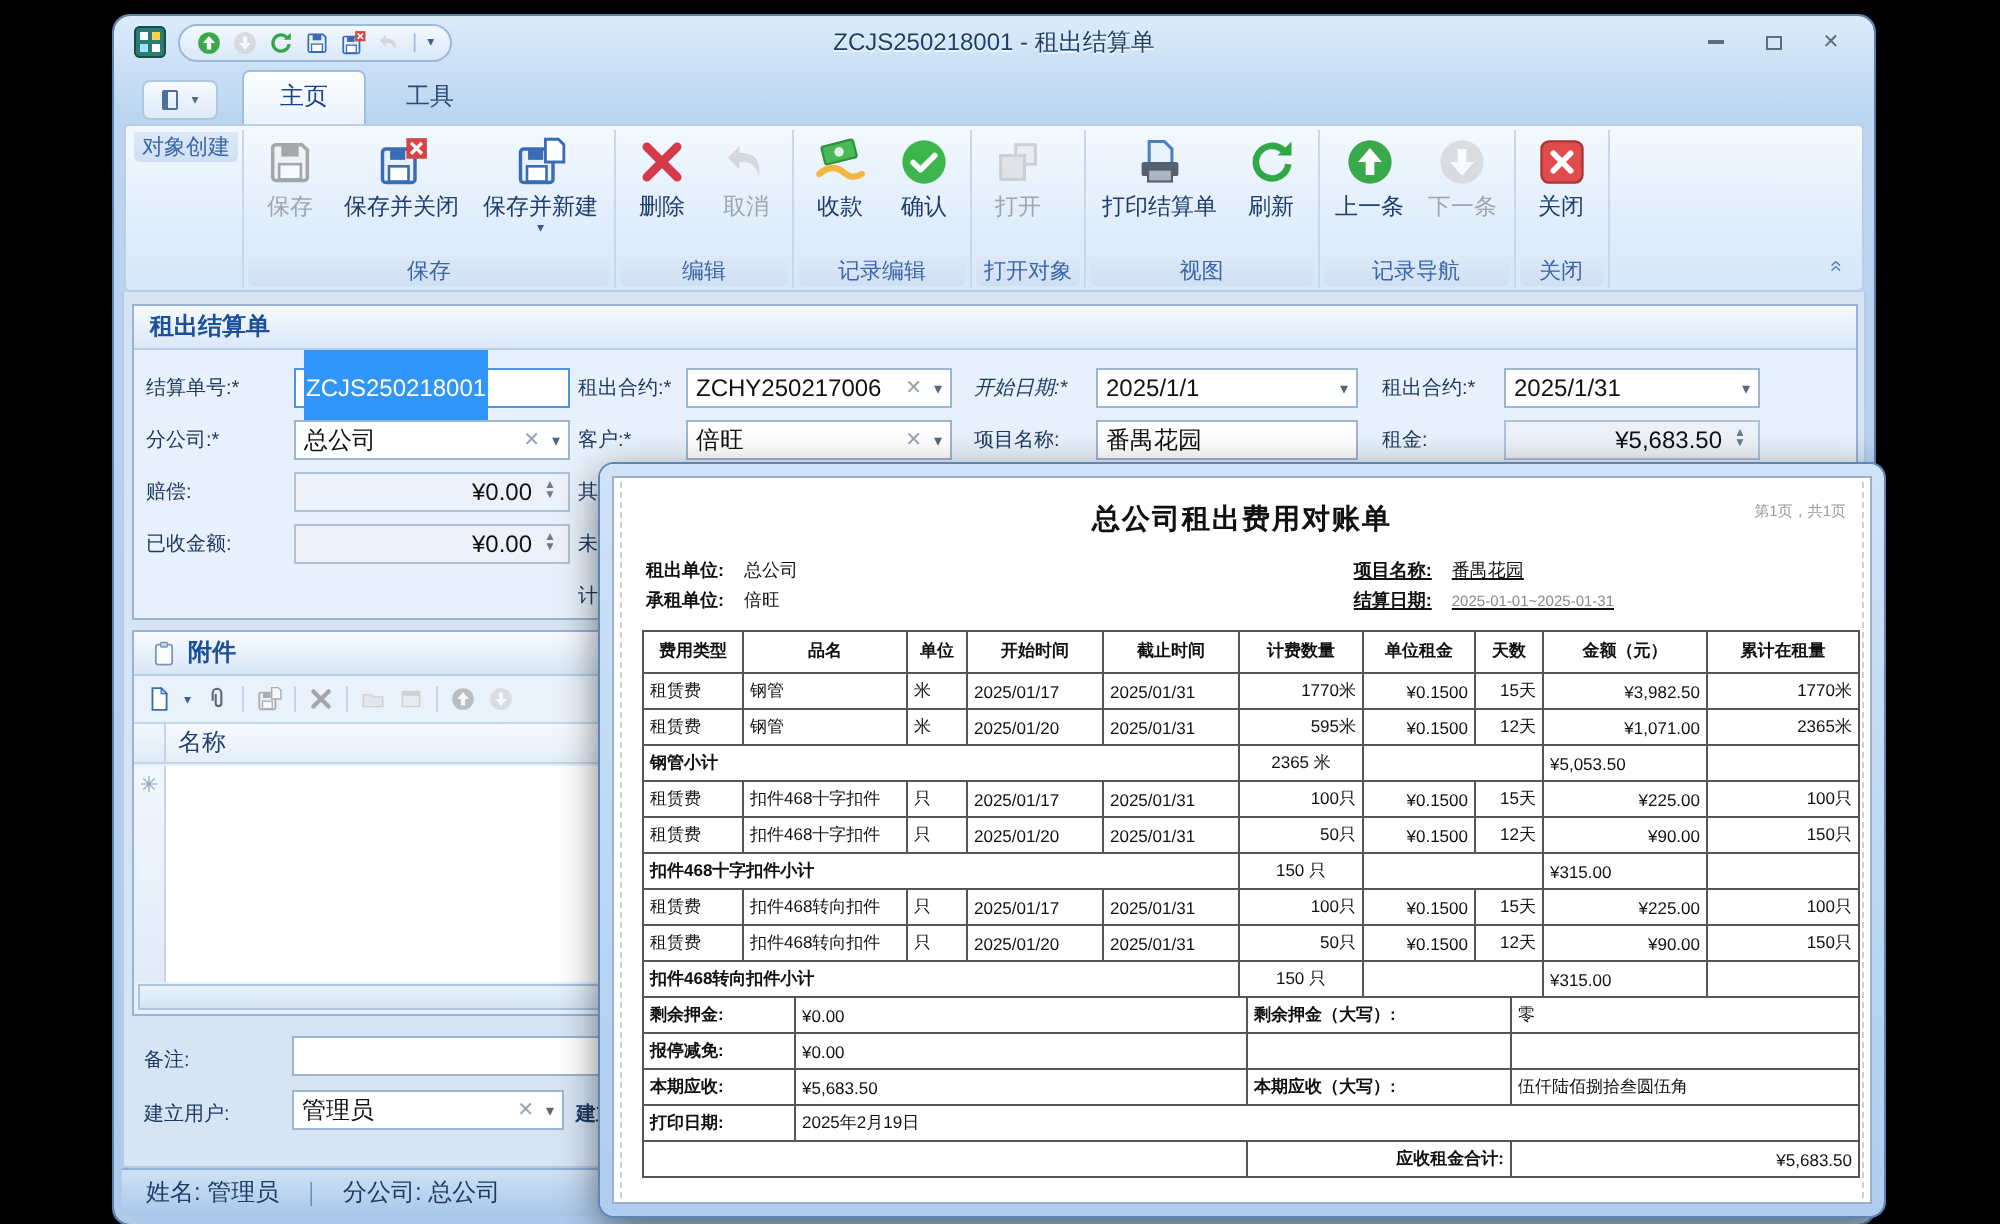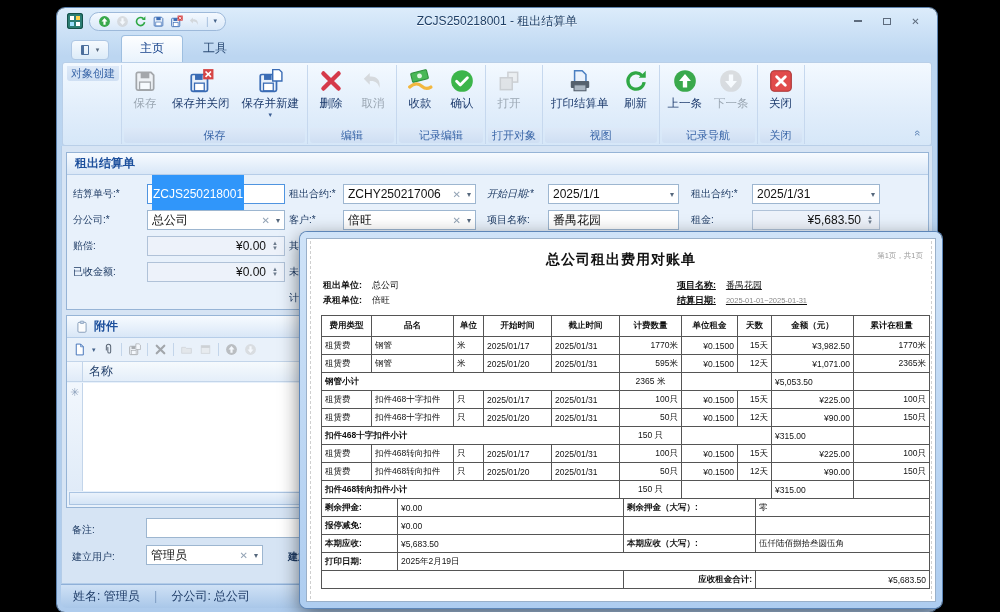--- a/index.html
+++ b/index.html
@@ -500,21 +500,21 @@
             <span class="star">✳</span>
           </div>
       </div>
       <div class="ahscroll"></div>
     </div>
 
     <div class="f-lb" style="left:10px;top:374px;">备注:</div>
     <div class="inp" style="left:84px;top:372px;width:230px;"></div>
 
     <div class="f-lb" style="left:10px;top:401px;">建立用户:</div>
-    <div class="inp" style="left:84px;top:399px;width:117px;">
+    <div class="inp" style="left:84px;top:399px;width:136px;">
       <span>管理员</span>
       <span class="clearx">✕</span>
       <span class="caret">▾</span>
     </div>
     <div class="f-lb" style="left:226px;top:401px;font-weight:bold;">建立</div>
   </div>
 
   <div class="statusbar">
     <span>姓名: 管理员</span>
     <span style="color:#6b8cb5;">｜</span>

